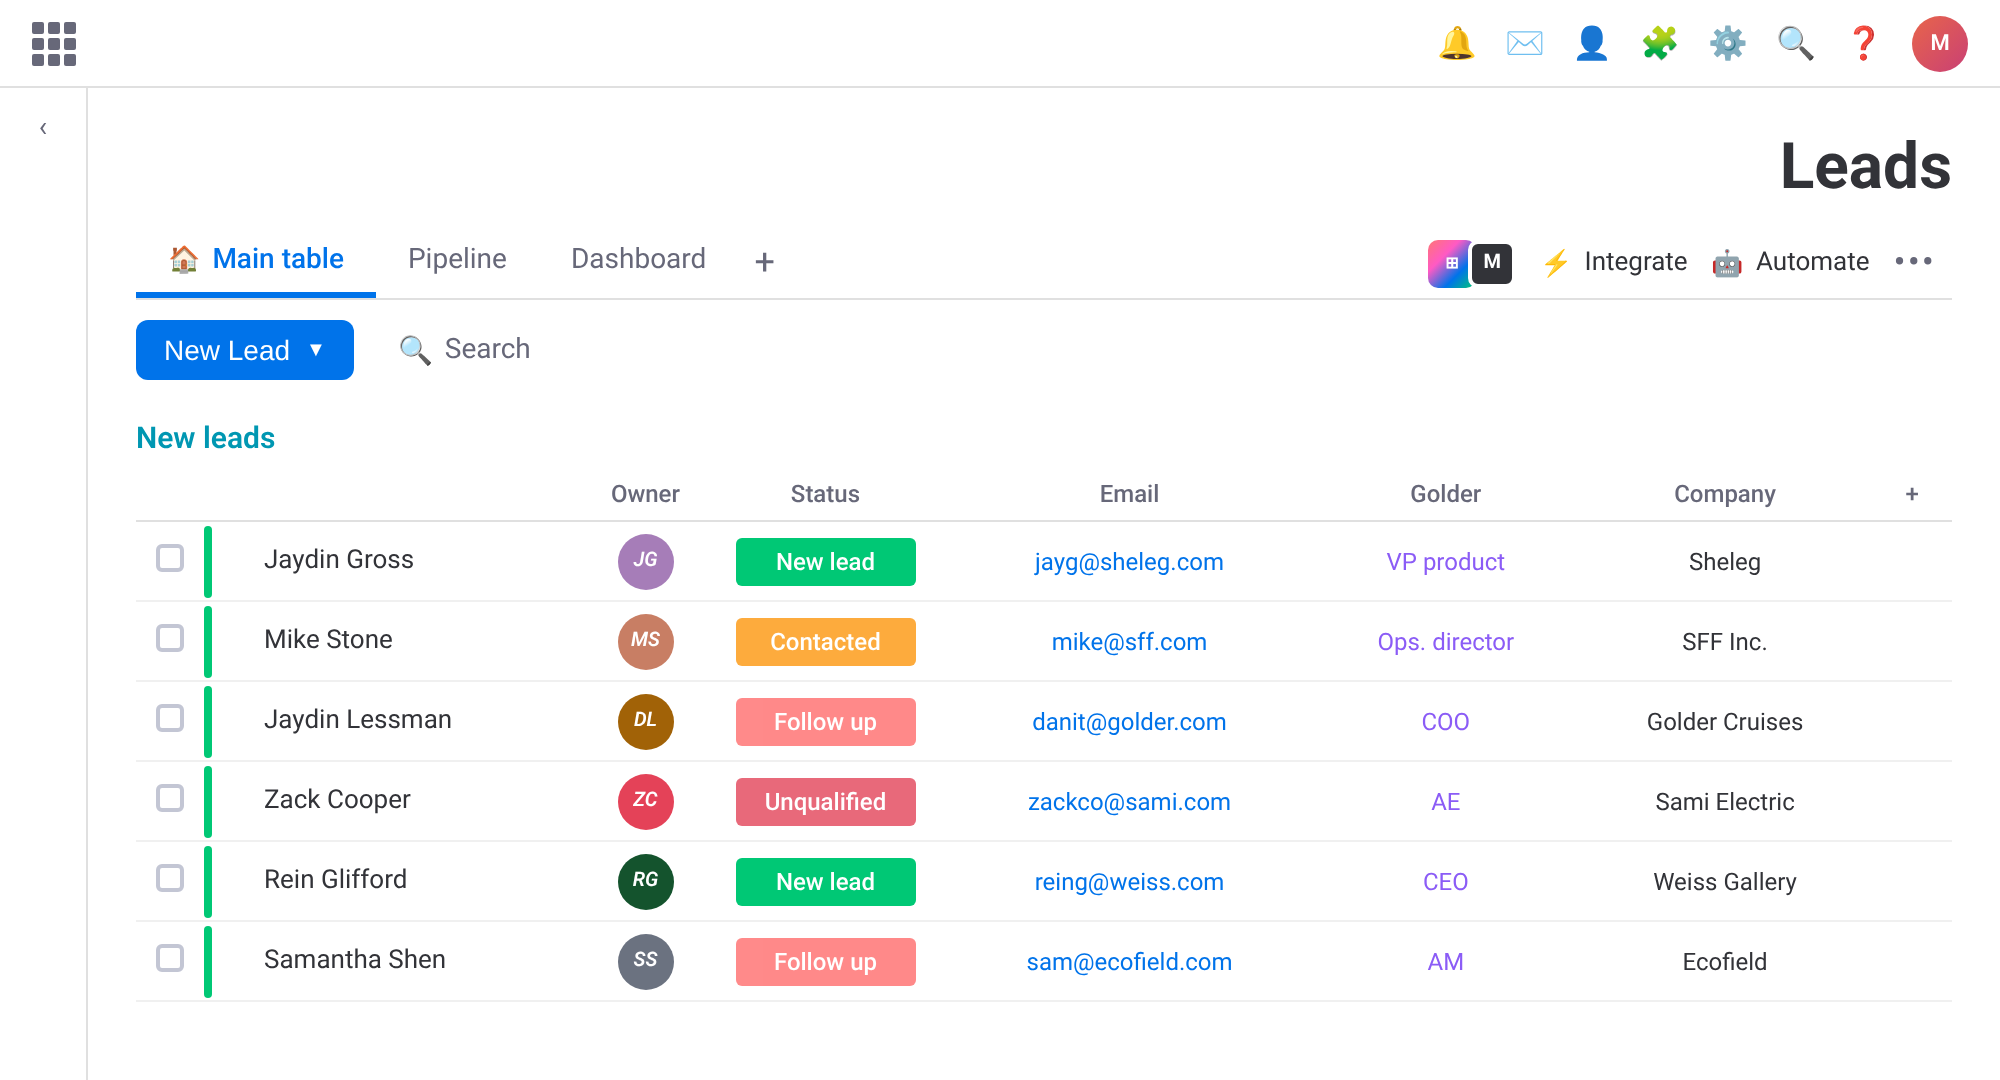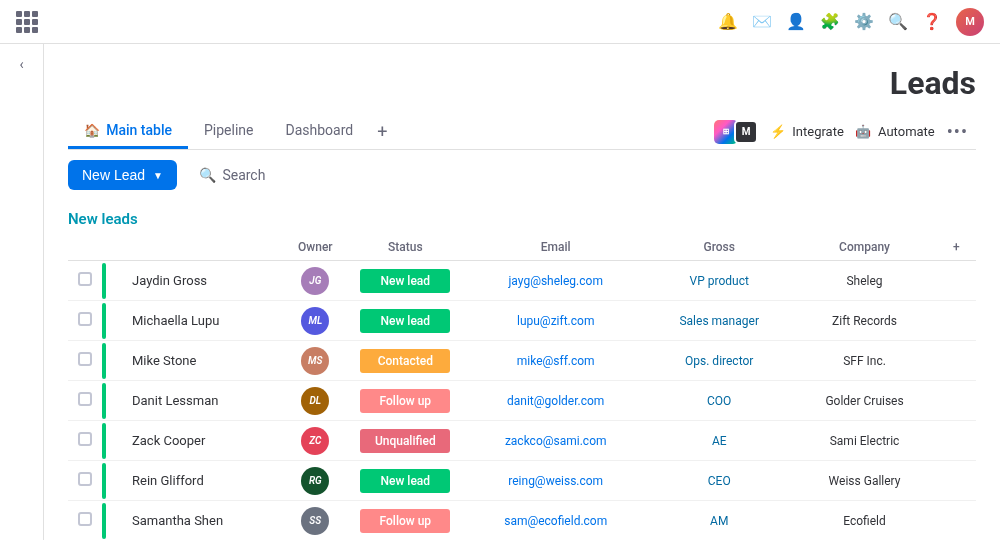--- a/index.html
+++ b/index.html
@@ -308,21 +308,21 @@
     .status-follow-up { background: #e2445c; opacity: 0.85; background: #ff7575; }
     .status-unqualified { background: #e8697a; }
 
     .email-cell {
       color: #0073ea;
       font-size: 12px;
       text-align: center;
     }
     .title-cell {
       text-align: center;
-      color: #0369a1;
+      color: #8b5cf6;
       font-size: 12px;
     }
     .company-cell {
       text-align: center;
       color: #323338;
       font-size: 12px;
     }
     .accent-bar {
       width: 6px;
       height: 100%;
@@ -419,21 +419,21 @@
 
       <table class="data-table">
         <thead>
           <tr>
             <th class="checkbox-cell"></th>
             <th style="width:6px;"></th>
             <th></th>
             <th class="center">Owner</th>
             <th class="center">Status</th>
             <th class="center">Email</th>
-            <th class="center">Gross</th>
+            <th class="center">Golder</th>
             <th class="center">Company</th>
             <th style="text-align:center; cursor:pointer;">+</th>
           </tr>
         </thead>
         <tbody id="table-body">
             <tr>
     <td class="checkbox-cell">
       <span class="checkbox"></span>
     </td>
     <td style="width:6px; padding:0;">
@@ -451,59 +451,40 @@
     <td class="company-cell">Sheleg</td>
     <td></td>
   </tr>
             <tr>
     <td class="checkbox-cell">
       <span class="checkbox"></span>
     </td>
     <td style="width:6px; padding:0;">
       <div class="accent-bar" style="background:#00c875; width:4px; height:36px; border-radius:2px;"></div>
     </td>
-    <td class="name-cell">Michaella Lupu</td>
-    <td class="owner-cell">
-      <div class="owner-avatar" style="background:#5559df;">ML</div>
-    </td>
-    <td class="status-cell">
-      <span class="status-badge status-new-lead">New lead</span>
-    </td>
-    <td class="email-cell">lupu@zift.com</td>
-    <td class="title-cell">Sales manager</td>
-    <td class="company-cell">Zift Records</td>
-    <td></td>
-  </tr>
-            <tr>
-    <td class="checkbox-cell">
-      <span class="checkbox"></span>
-    </td>
-    <td style="width:6px; padding:0;">
-      <div class="accent-bar" style="background:#00c875; width:4px; height:36px; border-radius:2px;"></div>
-    </td>
     <td class="name-cell">Mike Stone</td>
     <td class="owner-cell">
       <div class="owner-avatar" style="background:#c87e64;">MS</div>
     </td>
     <td class="status-cell">
       <span class="status-badge status-contacted">Contacted</span>
     </td>
     <td class="email-cell">mike@sff.com</td>
     <td class="title-cell">Ops. director</td>
     <td class="company-cell">SFF Inc.</td>
     <td></td>
   </tr>
             <tr>
     <td class="checkbox-cell">
       <span class="checkbox"></span>
     </td>
     <td style="width:6px; padding:0;">
       <div class="accent-bar" style="background:#00c875; width:4px; height:36px; border-radius:2px;"></div>
     </td>
-    <td class="name-cell">Danit Lessman</td>
+    <td class="name-cell">Jaydin Lessman</td>
     <td class="owner-cell">
       <div class="owner-avatar" style="background:#a16207;">DL</div>
     </td>
     <td class="status-cell">
       <span class="status-badge status-follow-up">Follow up</span>
     </td>
     <td class="email-cell">danit@golder.com</td>
     <td class="title-cell">COO</td>
     <td class="company-cell">Golder Cruises</td>
     <td></td>

